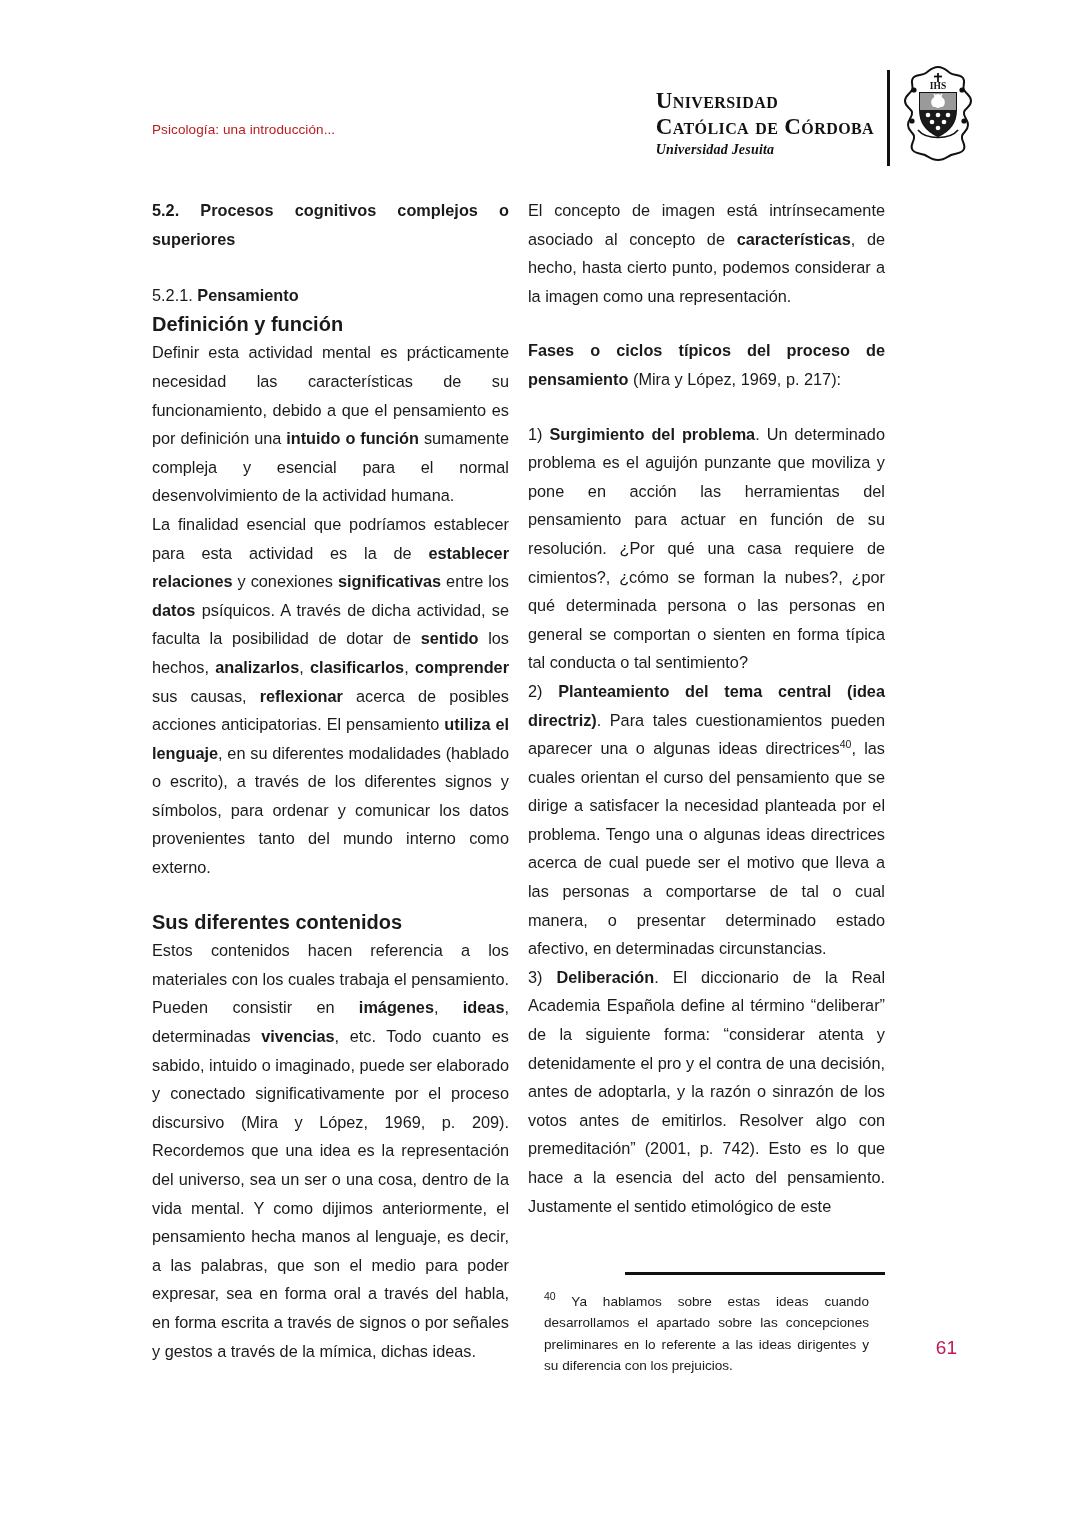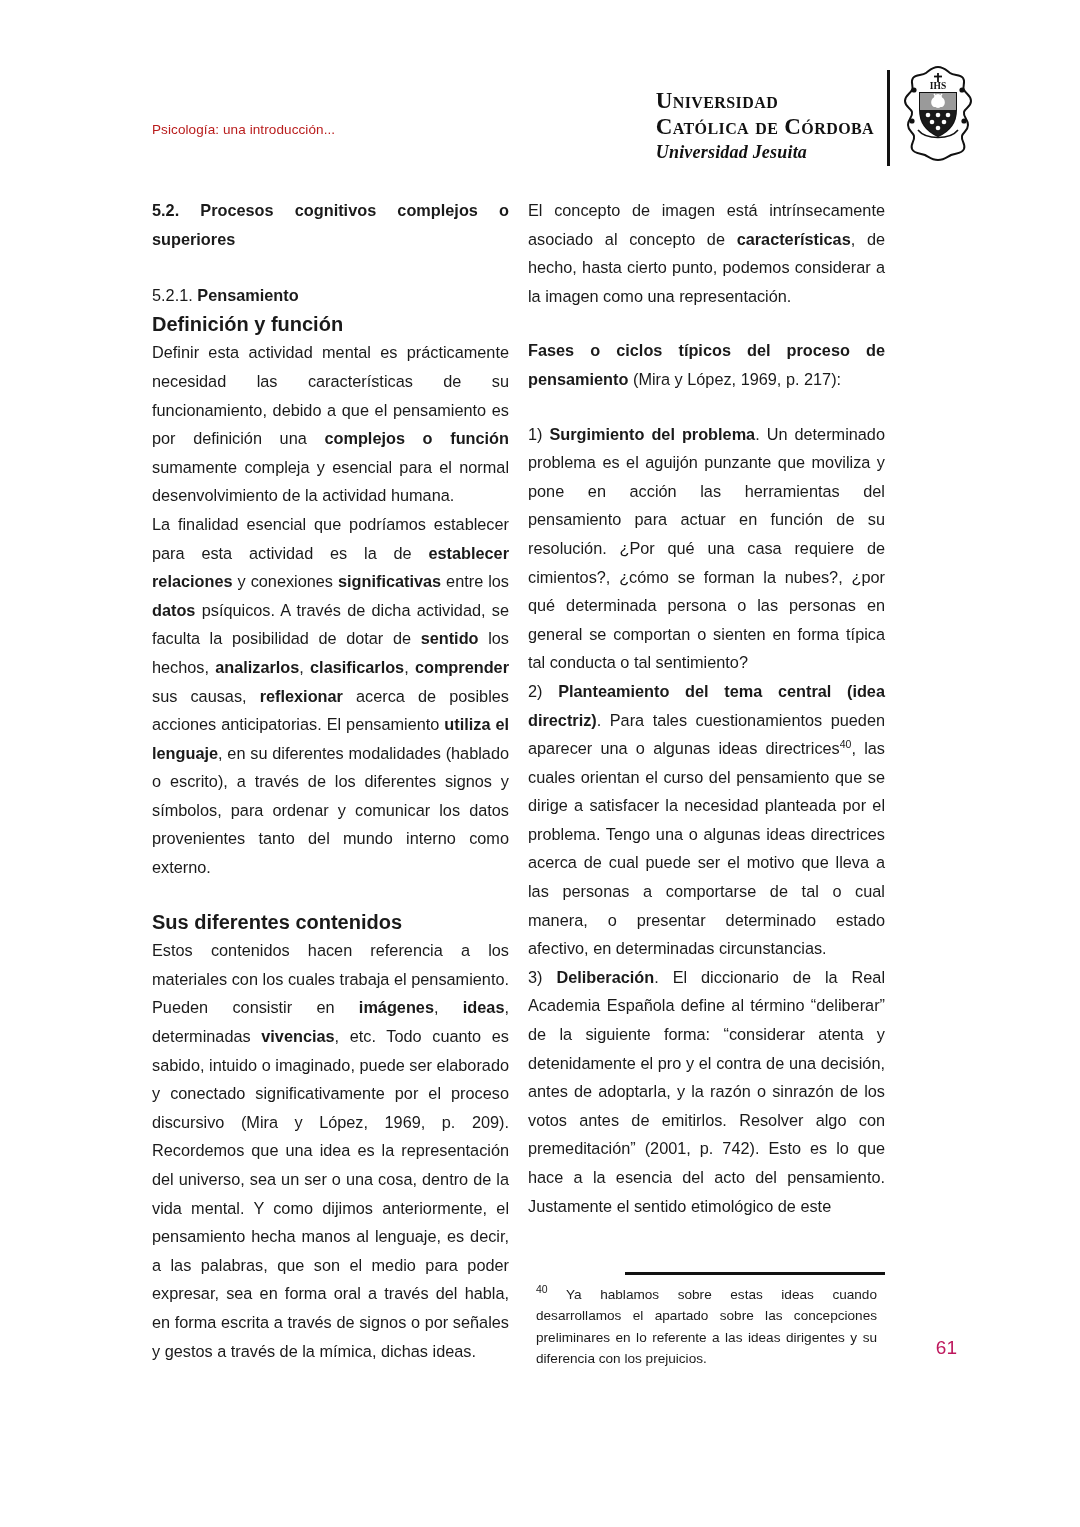--- a/index.html
+++ b/index.html
@@ -44,21 +44,21 @@
     line-height: 1.12;
   }
   .logo-line1, .logo-line2 {
     font-size: 23px;
     font-weight: 700;
     font-variant: small-caps;
     letter-spacing: 0.4px;
     white-space: nowrap;
   }
   .logo-line3 {
-    font-size: 18px;
+    font-size: 14px;
     font-style: italic;
     font-weight: 700;
     letter-spacing: 0.2px;
     margin-top: 2px;
     white-space: nowrap;
   }
   .logo-divider {
     position: absolute;
     right: 72px;
     top: 8px;
@@ -124,21 +124,21 @@
   .footnote-rule {
     width: 260px;
     height: 2.5px;
     background: #111;
     margin: 0 0 9px 97px;
   }
   .footnote-text {
     font-size: 13.6px;
     line-height: 21.5px;
     text-align: justify;
-    margin: 8px;
+    margin: 16px;
   }
 
   
   .page-number {
     position: absolute;
     right: 123px;
     top: 1337px;
     font-size: 19px;
     color: #be185d;
   }
@@ -212,21 +212,21 @@
     <div class="col col-left">
 
       <h2>5.2. Procesos cognitivos complejos o superiores</h2>
 
       <div class="spacer-lg"></div>
 
       <p><span>5.2.1. </span><b>Pensamiento</b></p>
 
       <h3>Definición y función</h3>
 
-      <p><span>Definir esta actividad mental es prácticamente necesidad las características de su funcionamiento, debido a que el pensamiento es por definición una </span><b>complejos o función</b><span> sumamente compleja y esencial para el normal desenvolvimiento de la actividad humana.</span></p>
+      <p><span>Definir esta actividad mental es prácticamente necesidad las características de su funcionamiento, debido a que el pensamiento es por definición una </span><b>intuido o función</b><span> sumamente compleja y esencial para el normal desenvolvimiento de la actividad humana.</span></p>
 
       <p><span>La finalidad esencial que podríamos establecer para esta actividad es la de </span><b>establecer relaciones</b><span> y conexiones </span><b>significativas</b><span> entre los </span><b>datos</b><span> psíquicos. A través de dicha actividad, se faculta la posibilidad de dotar de </span><b>sentido</b><span> los hechos, </span><b>analizarlos</b><span>, </span><b>clasificarlos</b><span>, </span><b>comprender</b><span> sus causas, </span><b>reflexionar</b><span> acerca de posibles acciones anticipatorias. El pensamiento </span><b>utiliza el lenguaje</b><span>, en su diferentes modalidades (hablado o escrito), a través de los diferentes signos y símbolos, para ordenar y comunicar los datos provenientes tanto del mundo interno como externo.</span></p>
 
       <div class="spacer-sm"></div>
 
       <h3>Sus diferentes contenidos</h3>
 
       <p><span>Estos contenidos hacen referencia a los materiales con los cuales trabaja el pensamiento. Pueden consistir en </span><b>imágenes</b><span>, </span><b>ideas</b><span>, determinadas </span><b>vivencias</b><span>, etc. Todo cuanto es sabido, intuido o imaginado, puede ser elaborado y conectado significativamente por el proceso discursivo (Mira y López, 1969, p. 209). Recordemos que una idea es la representación del universo, sea un ser o una cosa, dentro de la vida mental. Y como dijimos anteriormente, el pensamiento hecha manos al lenguaje, es decir, a las palabras, que son el medio para poder expresar, sea en forma oral a través del habla, en forma escrita a través de signos o por señales y gestos a través de la mímica, dichas ideas.</span></p>
     </div>
 

